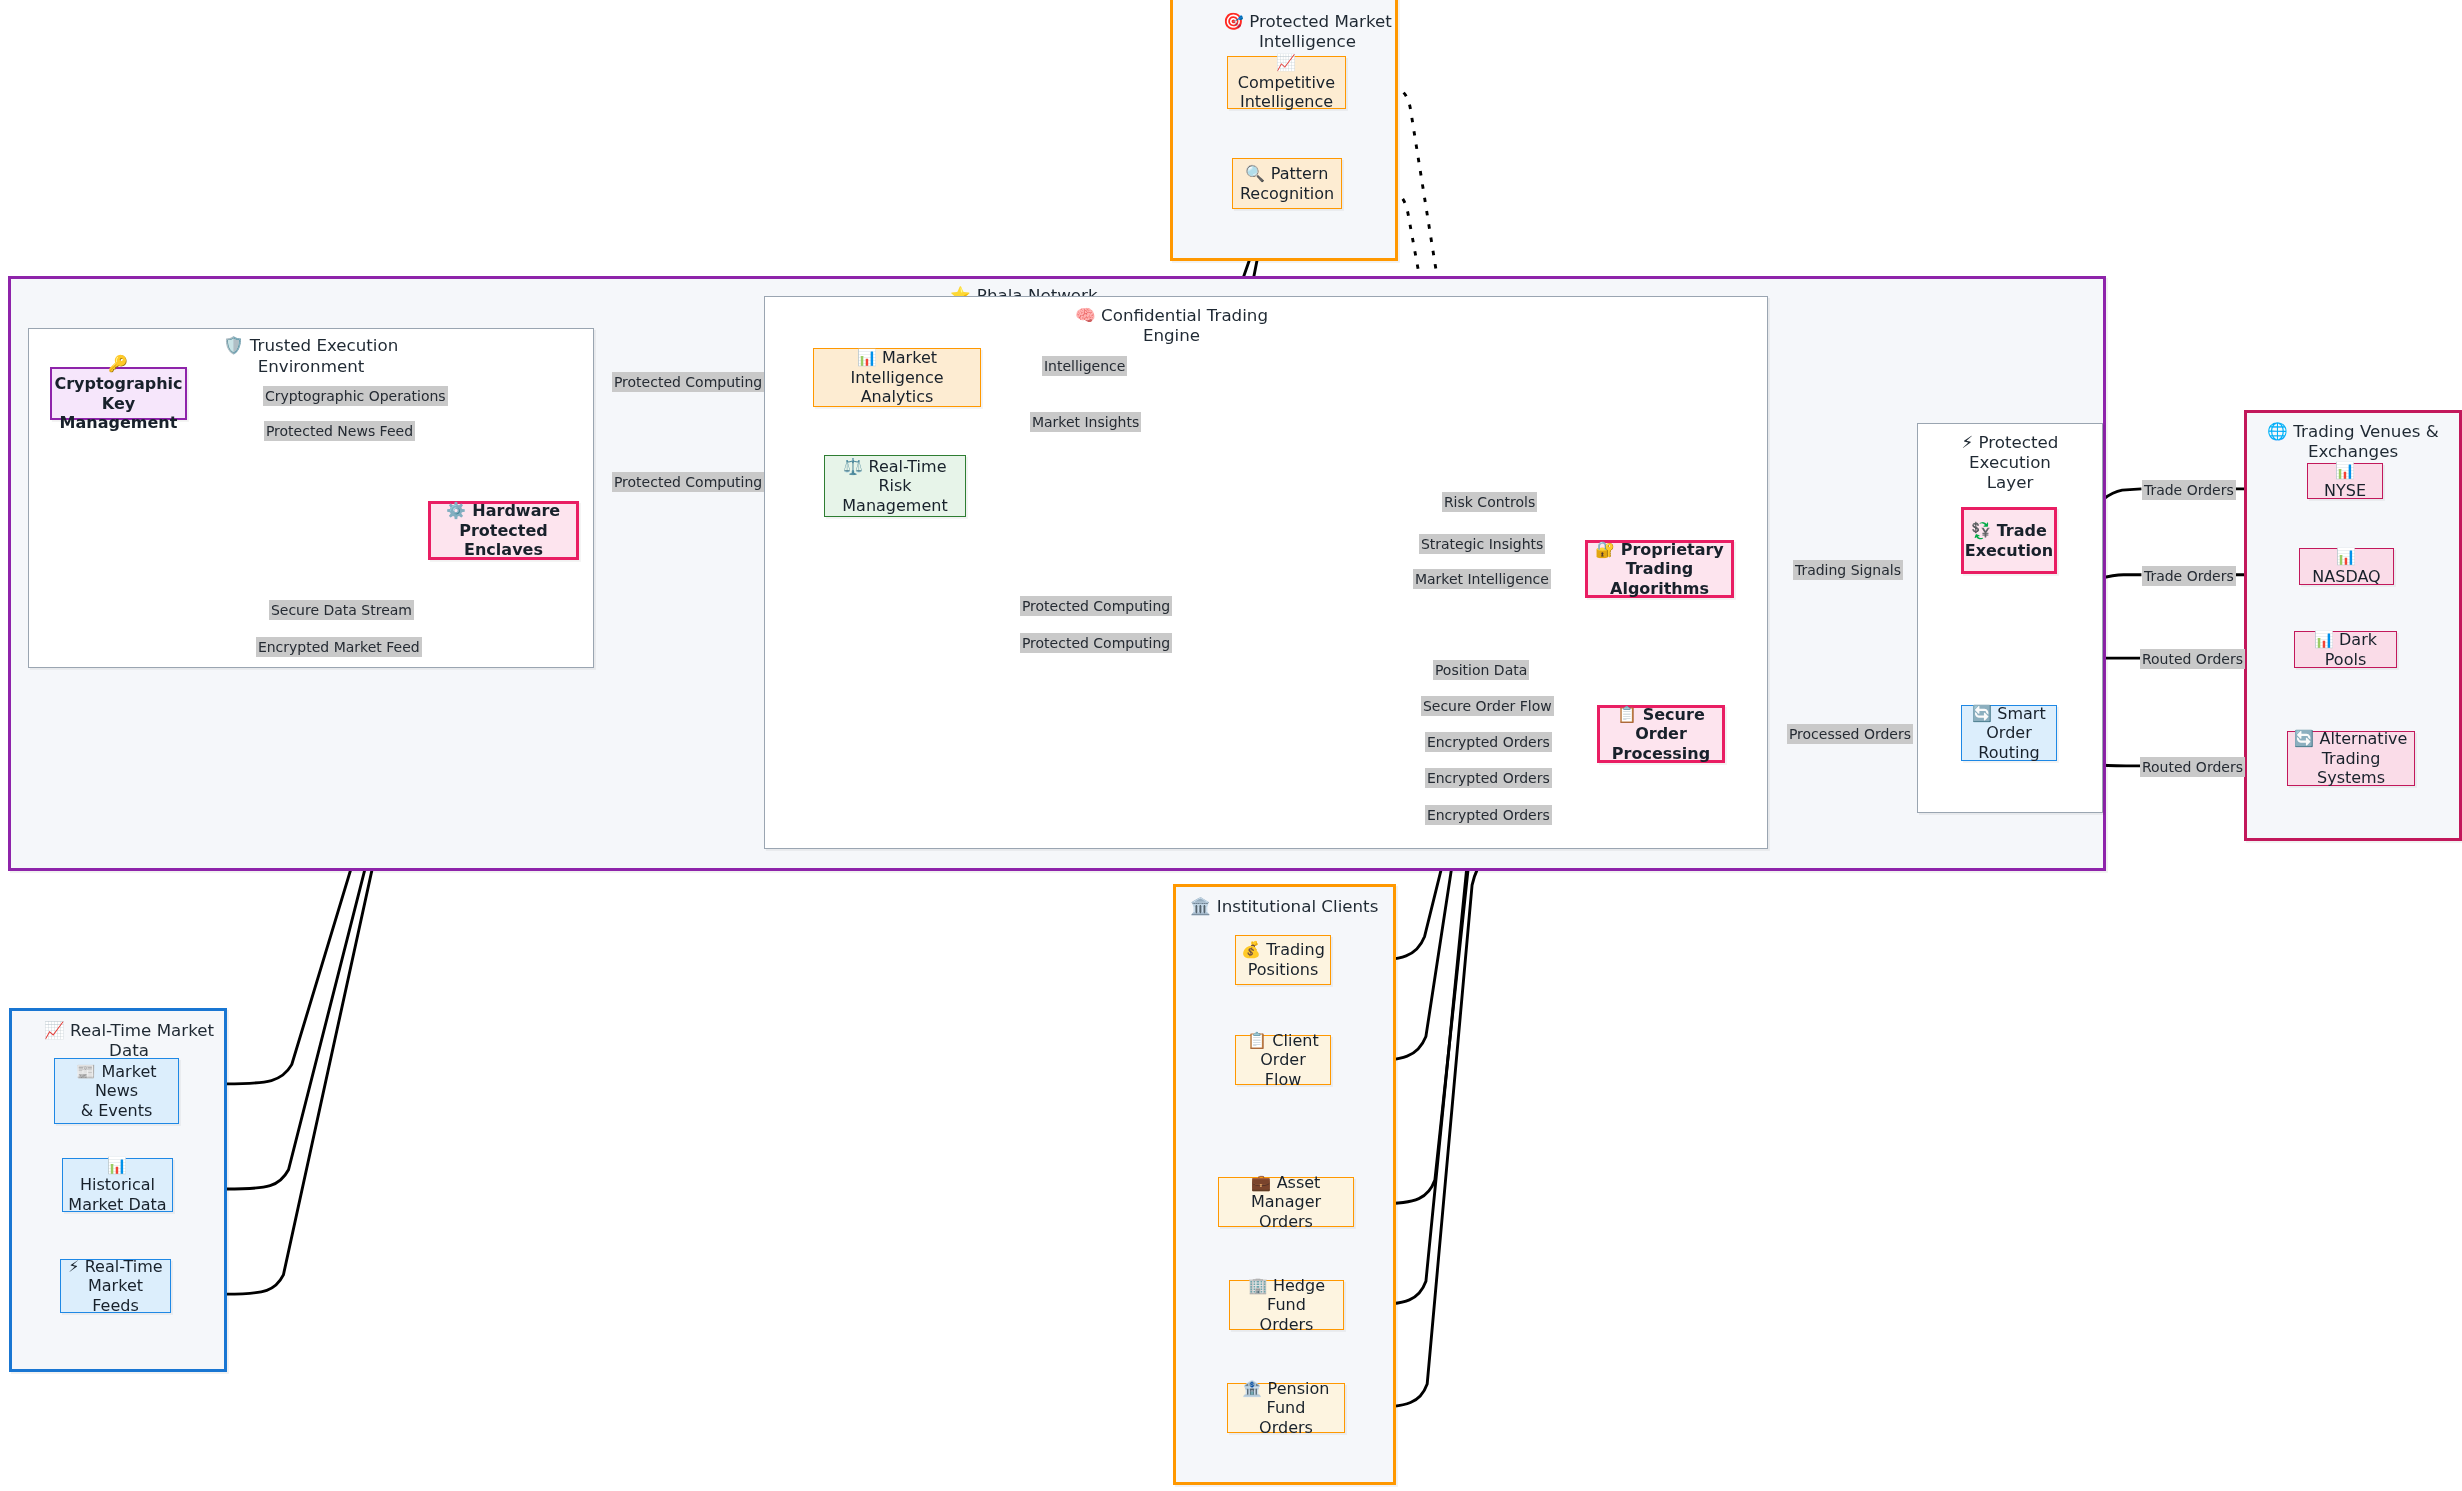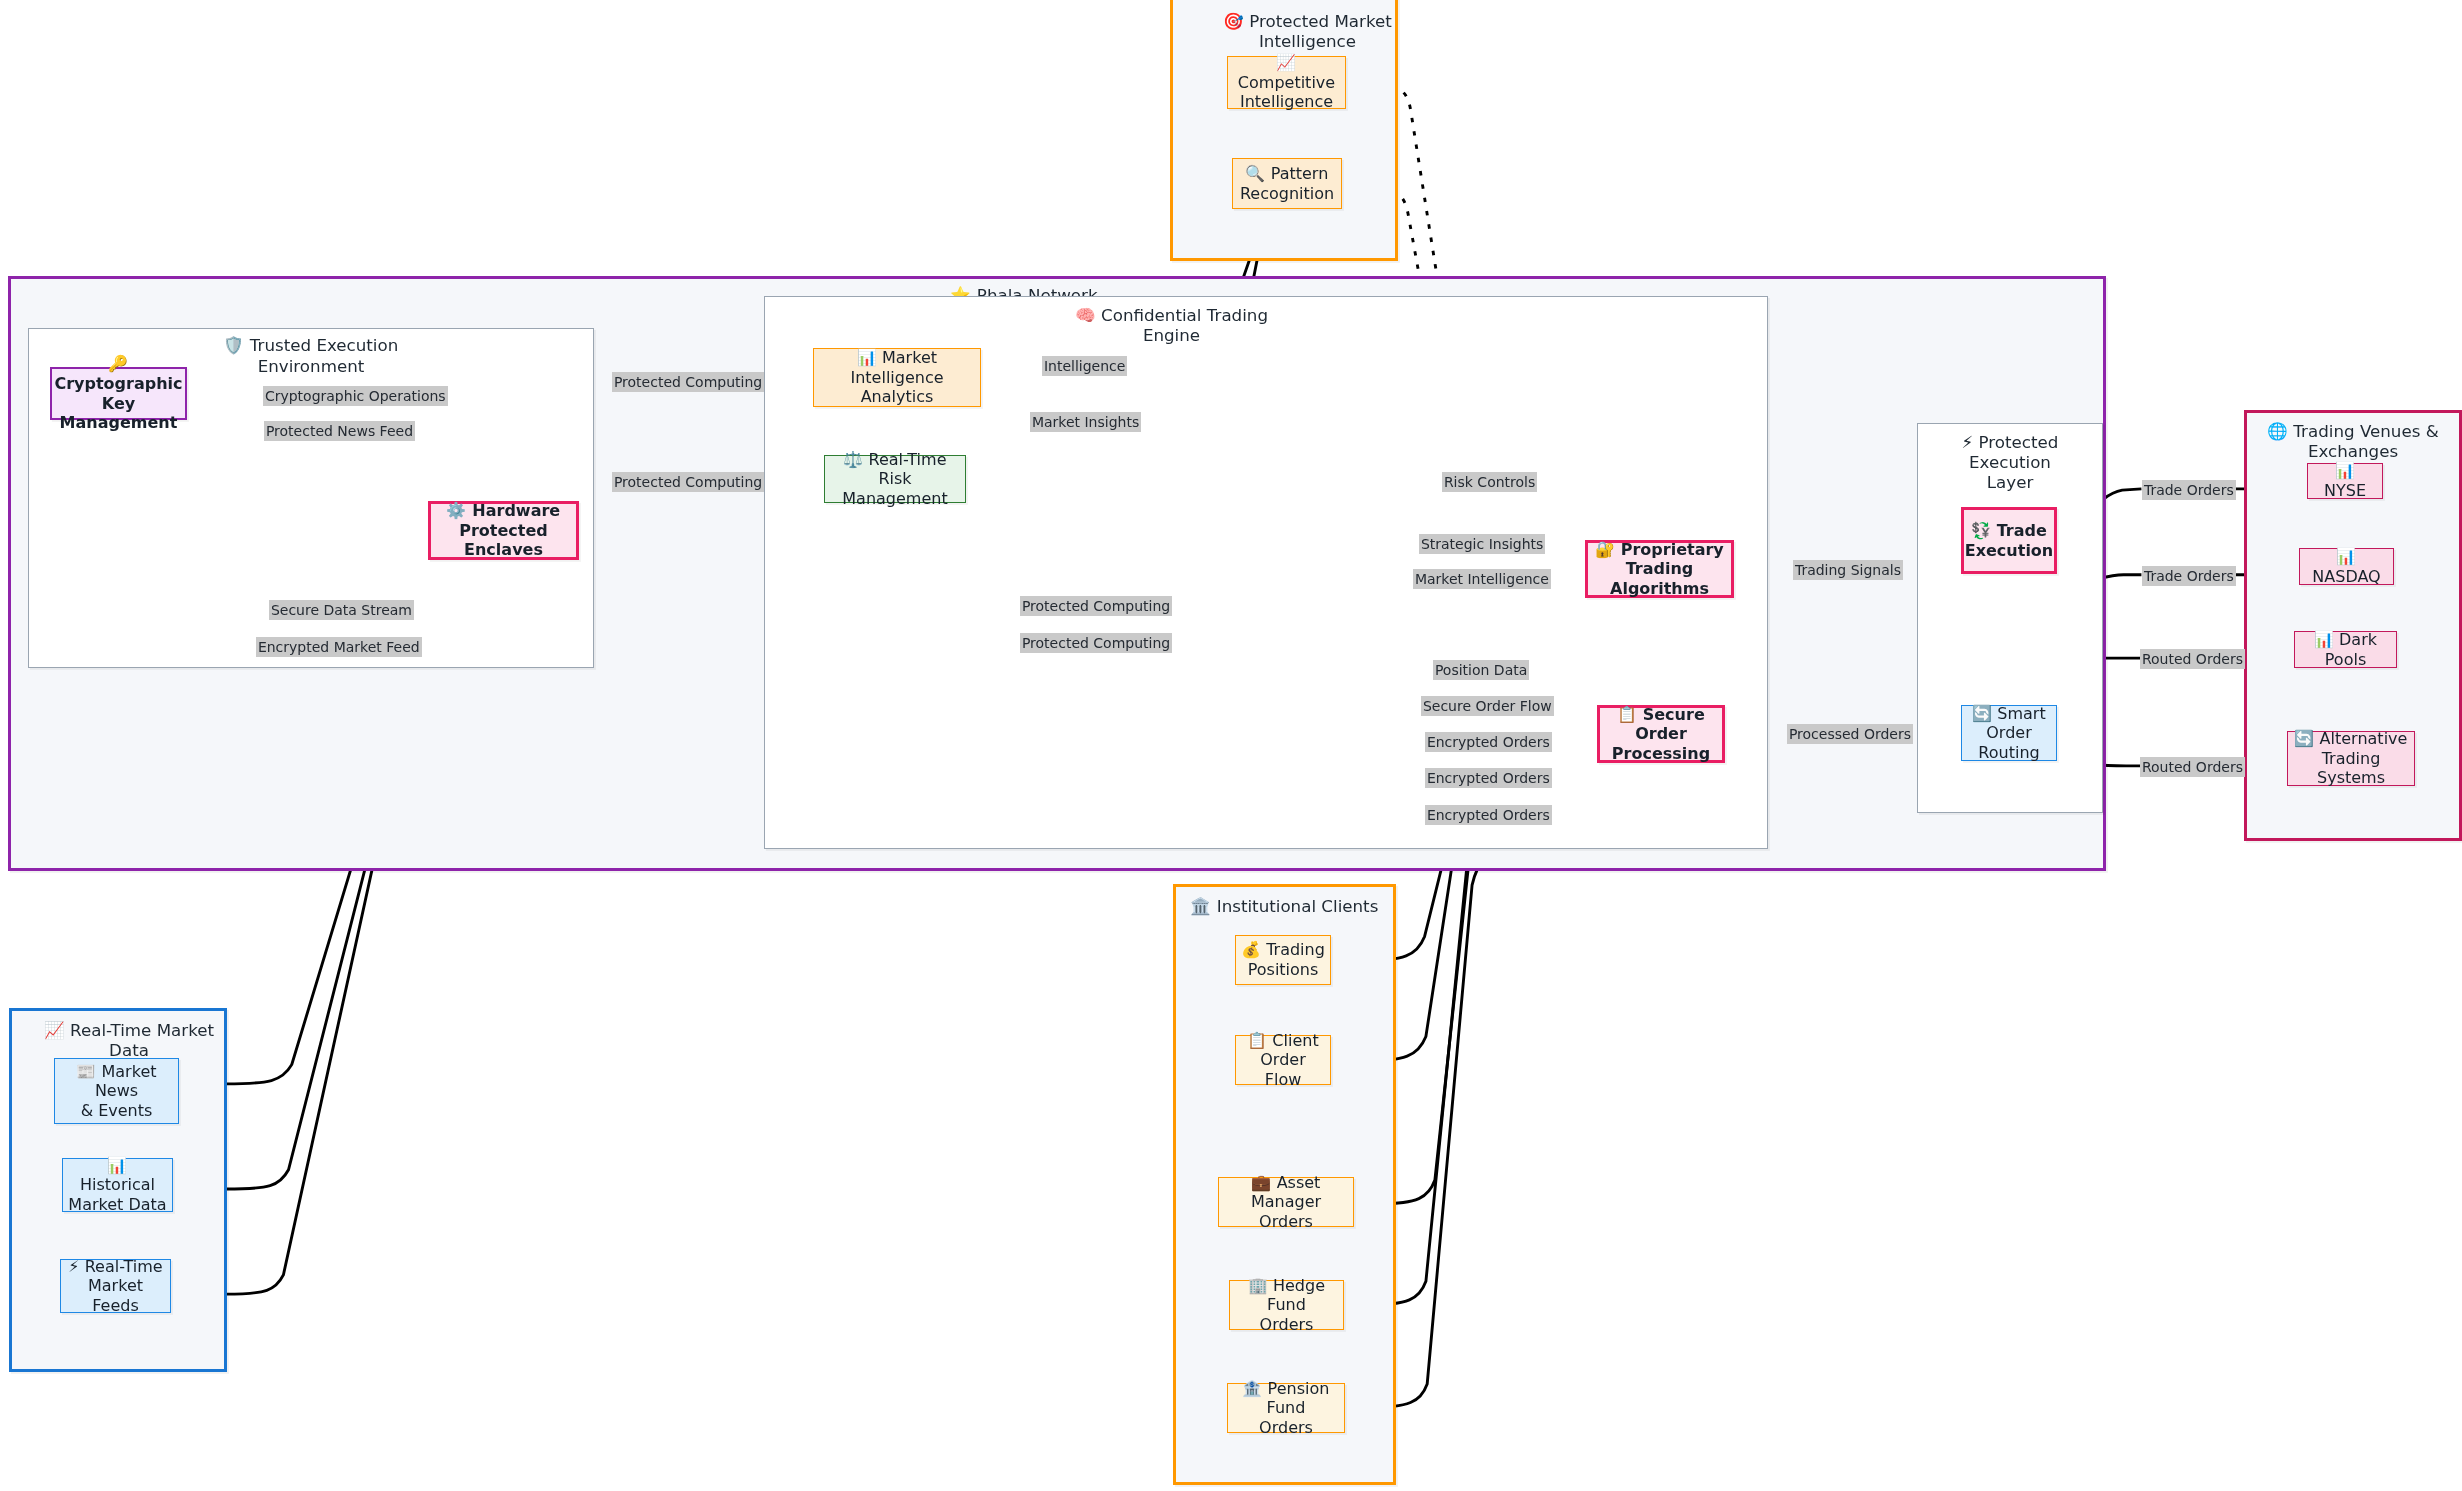--- a/index.html
+++ b/index.html
@@ -187,21 +187,21 @@
   </div>
 
   <div class="sg sg-cte" style="left:764px; top:296px; width:1004px; height:553px;">
     <div class="sg-title" style="top:7.7px; left:256px; width:301px;">🧠 Confidential Trading
 Engine</div>
   </div>
   <div class="node n-orange" style="left:813px; top:348px; width:168px; height:59px;">
     <span>📊 Market Intelligence
 Analytics</span>
   </div>
-  <div class="node n-green" style="left:824px; top:455px; width:142px; height:48px;">
+  <div class="node n-green" style="left:824px; top:455px; width:142px; height:62px;">
     <span>⚖️ Real-Time
 Risk Management</span>
   </div>
   <div class="node n-pink" style="left:1585px; top:540px; width:149px; height:58px;">
     <span>🔐 Proprietary
 Trading Algorithms</span>
   </div>
   <div class="node n-pink" style="left:1597px; top:705px; width:128px; height:58px;">
     <span>📋 Secure Order
 Processing</span>
@@ -283,21 +283,21 @@
   <div class="elabel" style="left:269px; top:600px;">Secure Data Stream</div>
   <div class="elabel" style="left:256px; top:637px;">Encrypted Market Feed</div>
 
   <div class="elabel" style="left:612px; top:372px;">Protected Computing</div>
   <div class="elabel" style="left:612px; top:472px;">Protected Computing</div>
   <div class="elabel" style="left:1020px; top:596px;">Protected Computing</div>
   <div class="elabel" style="left:1020px; top:633px;">Protected Computing</div>
 
   <div class="elabel" style="left:1042px; top:356px;">Intelligence</div>
   <div class="elabel" style="left:1030px; top:412px;">Market Insights</div>
-  <div class="elabel" style="left:1442px; top:472px;">Risk Controls</div>
+  <div class="elabel" style="left:1442px; top:492px;">Risk Controls</div>
   <div class="elabel" style="left:1419px; top:534px;">Strategic Insights</div>
   <div class="elabel" style="left:1413px; top:569px;">Market Intelligence</div>
 
   <div class="elabel" style="left:1433px; top:660px;">Position Data</div>
   <div class="elabel" style="left:1421px; top:696px;">Secure Order Flow</div>
   <div class="elabel" style="left:1425px; top:732px;">Encrypted Orders</div>
   <div class="elabel" style="left:1425px; top:768px;">Encrypted Orders</div>
   <div class="elabel" style="left:1425px; top:805px;">Encrypted Orders</div>
 
   <div class="elabel" style="left:1793px; top:560px;">Trading Signals</div>

